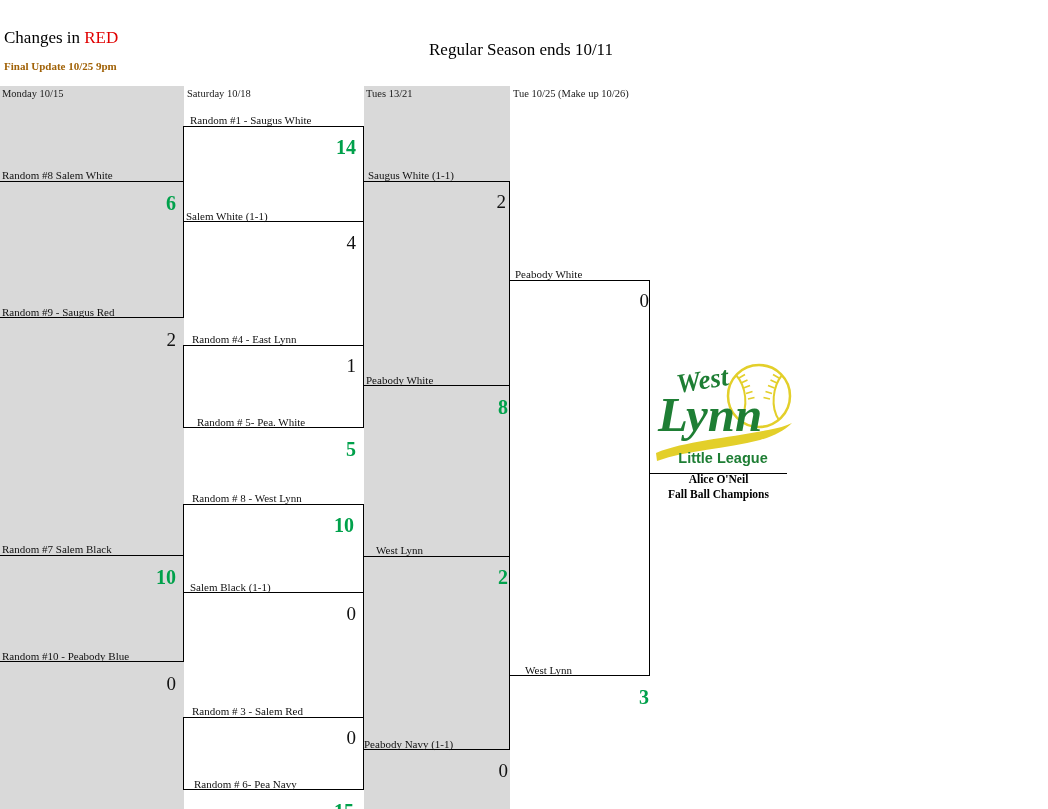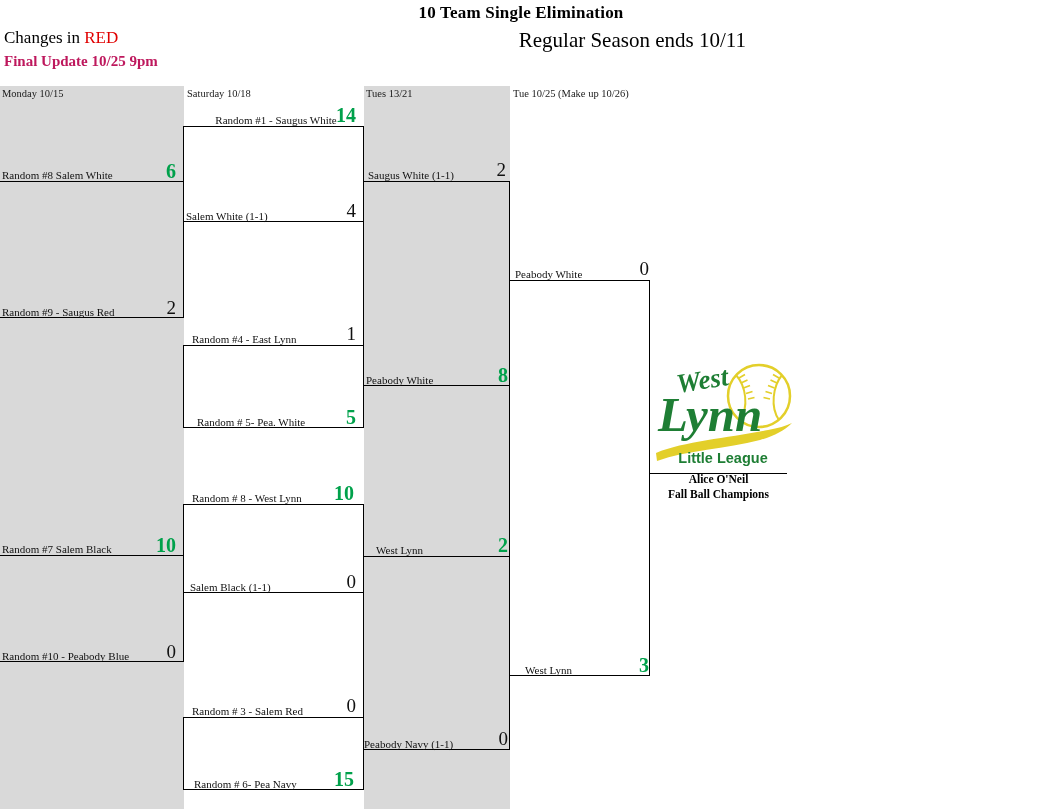--- a/index.html
+++ b/index.html
@@ -9,30 +9,30 @@
     overflow:hidden;position:relative;
   }
   #stage{position:absolute;left:0;top:0;width:1048px;height:809px;}
 
   
   .hdr-title{
     position:absolute;left:296px;top:3px;width:450px;text-align:center;
     font-size:17px;font-weight:bold;color:#000;letter-spacing:.2px;
   }
   .hdr-sub{
-    position:absolute;left:296px;top:28px;width:450px;text-align:right;
-    font-size:21px;color:#000;
+    position:absolute;left:296px;top:40px;width:450px;text-align:center;
+    font-size:17px;color:#000;
   }
   .changes{
     position:absolute;left:4px;top:28px;font-size:17px;color:#000;white-space:nowrap;
   }
   .changes .red{color:#e00000;}
   .final-update{
-    position:absolute;left:4px;top:53px;font-size:15px;font-weight:bold;
-    color:#be185d;white-space:nowrap;
+    position:absolute;left:4px;top:60px;font-size:11px;font-weight:bold;
+    color:#a16207;white-space:nowrap;
   }
 
   
   .band{position:absolute;background:#d9d9d9;}
 
   
   .datelbl{
     position:absolute;font-size:10.5px;color:#1a1a1a;white-space:nowrap;
   }
 
@@ -41,20 +41,21 @@
   .bx.white{background:#ffffff;}
   .bx.gray{background:#d9d9d9;}
   .bx.clear{background:transparent;}
 
   
   .slot{position:absolute;display:flex;align-items:flex-end;white-space:nowrap;}
   .slot .nm{font-size:11px;color:#111;line-height:1;}
   .slot .sc{
     position:absolute;font-size:19px;line-height:1;color:#111;
     text-align:right;
+    margin-top:32px;
   }
   .slot .sc.win{color:#00a14b;font-weight:bold;font-size:20px;}
 
   
   #logo{position:absolute;left:650px;top:355px;width:146px;height:120px;}
   .champ-rule{
     position:absolute;left:650px;top:473px;width:137px;height:0;
     border-top:1.2px solid #000;
   }
   .champ-l1{
@@ -64,21 +65,20 @@
   .champ-l2{
     position:absolute;left:650px;top:488px;width:137px;text-align:center;
     font-size:11.5px;font-weight:bold;color:#000;
   }
 </style>
 </head>
 <body>
 
 <div id="stage">
 
-  <div class="hdr-title">10 Team Single Elimination</div>
   <div class="hdr-sub">Regular Season ends 10/11</div>
   <div class="changes"><span>Changes in </span><span class="red">RED</span></div>
   <div class="final-update">Final Update 10/25 9pm</div>
 
   <div class="band" style="left:0px;   top:86px; width:184px; height:723px;"></div>
   <div class="band" style="left:364px; top:86px; width:146px; height:723px;"></div>
 
   <div class="datelbl" style="left:2px;   top:88px;">Monday 10/15</div>
   <div class="datelbl" style="left:187px; top:88px;">Saturday 10/18</div>
   <div class="datelbl" style="left:366px; top:88px;">Tues 13/21</div>
@@ -103,21 +103,21 @@
   <div class="slot" style="left:2px; top:646px; width:180px; height:16px;">
     <span class="nm">Random #10 - Peabody Blue</span>
     <span class="sc" style="left:140px; top:-4px; width:34px;">0</span>
   </div>
 
   <div class="bx white" style="left:183px; top:126px; width:181px; height:96px;"></div>
   <div class="bx white" style="left:183px; top:345px; width:181px; height:83px;"></div>
   <div class="bx white" style="left:183px; top:504px; width:181px; height:89px;"></div>
   <div class="bx white" style="left:183px; top:717px; width:181px; height:73px;"></div>
 
-  <div class="slot" style="left:190px; top:110px; width:172px; height:16px;justify-content:center;">
+  <div class="slot" style="left:190px; top:110px; width:172px; height:16px;">
     <span class="nm">Random #1 - Saugus White</span>
     <span class="sc win" style="left:132px; top:-5px; width:34px;">14</span>
   </div>
   <div class="slot" style="left:186px; top:206px; width:176px; height:16px;">
     <span class="nm">Salem White (1-1)</span>
     <span class="sc" style="left:136px; top:-5px; width:34px;">4</span>
   </div>
 
   <div class="slot" style="left:192px; top:329px; width:170px; height:16px;">
     <span class="nm">Random #4 - East Lynn</span>

